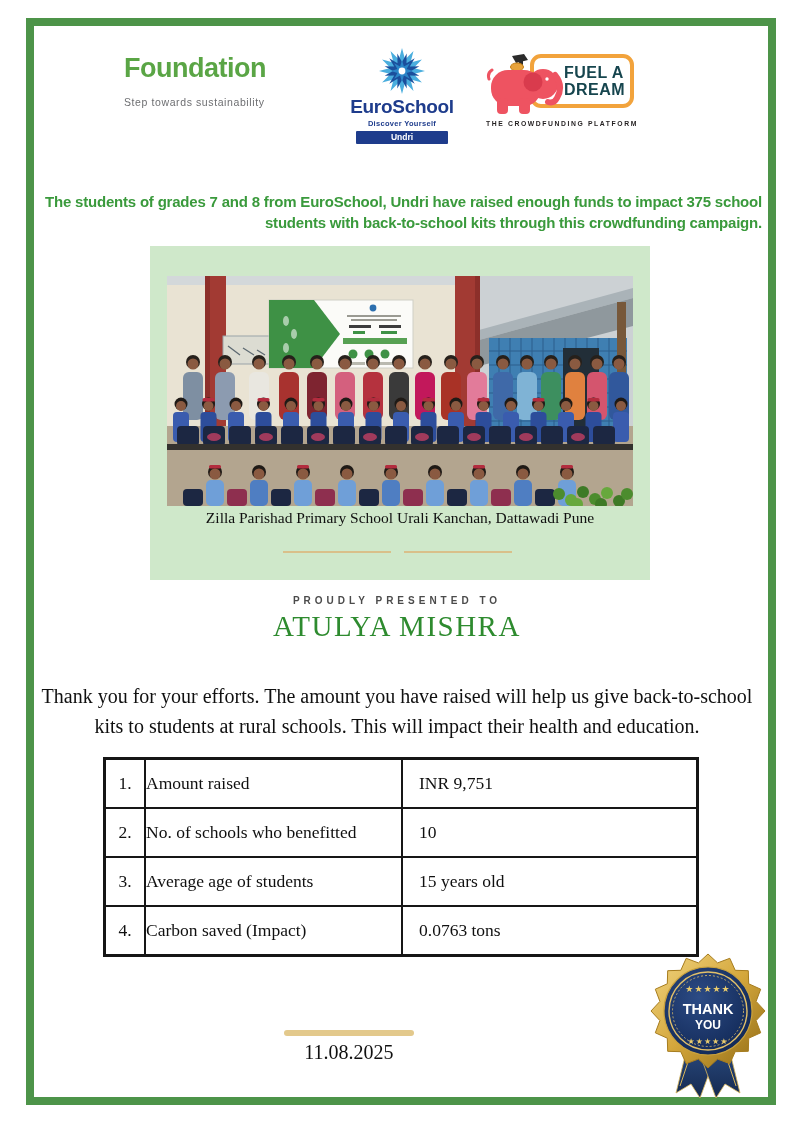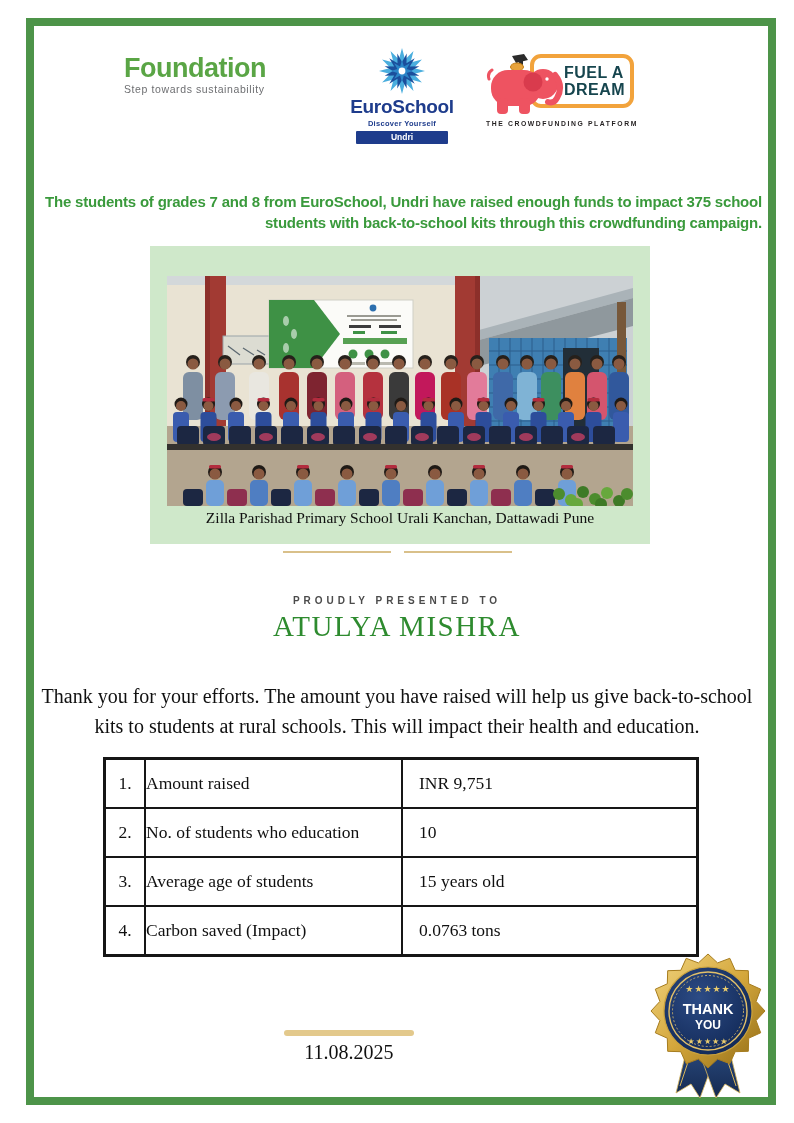--- a/index.html
+++ b/index.html
@@ -8,21 +8,21 @@
     font-family:"Liberation Sans",sans-serif;overflow:hidden;
   }
   .frame{
     position:absolute;left:26px;top:18px;right:18px;bottom:18px;
     border:8px solid var(--page_border,#4d9449);pointer-events:none;
   }
   
   .gs-logo{position:absolute;left:124px;top:56px;}
   .gs-line{font-size:27px;font-weight:700;letter-spacing:-0.5px;line-height:25px;color:var(--greensole_green,#5aa545);}
   .gs-tm{font-size:9px;vertical-align:8px;font-weight:700;}
-  .gs-tagline{font-size:10.5px;color:#6d6e71;letter-spacing:0.6px;margin-top:2px;}
+  .gs-tagline{font-size:10.5px;color:#6d6e71;letter-spacing:0.6px;margin-top:15px;}
 
   .es-logo{position:absolute;left:347px;top:47px;width:110px;text-align:center;}
   .es-star{height:48px;}
   .es-name{font-size:19px;font-weight:700;color:var(--euroschool_navy,#1e3c8c);margin-top:1px;letter-spacing:-0.3px;}
   .es-tagline{font-size:7.5px;font-weight:700;color:var(--euroschool_navy,#1e3c8c);margin-top:1px;letter-spacing:0.3px;}
   .es-bar{margin:3px auto 0;width:92px;height:13px;background:var(--euroschool_navy,#1e3c8c);color:#fff;font-size:8.5px;font-weight:700;line-height:13px;border-radius:1px;}
 
   .fd-logo{position:absolute;left:486px;top:52px;width:152px;}
   .fd-art{position:relative;height:64px;}
   .fd-box{
@@ -35,21 +35,21 @@
   .fd-tagline{margin-top:4px;font-size:6.8px;letter-spacing:1.6px;color:#231f20;font-weight:700;text-align:center;}
 
   
   .headline{
     position:absolute;top:176px;left:32px;width:730px;text-align:right;
     font-size:15px;font-weight:700;line-height:21px;letter-spacing:-0.2px;
     color:var(--headline_green,#3a9a3c);
   }
 
   
-  .photo-frame{position:absolute;left:150px;top:246px;width:500px;height:298px;background:var(--photo_frame,#cfe8ca);}
+  .photo-frame{position:absolute;left:150px;top:246px;width:500px;height:334px;background:var(--photo_frame,#cfe8ca);}
   .photo-canvas{position:absolute;left:17px;top:30px;width:466px;height:230px;overflow:hidden;}
   .photo-caption{
     position:absolute;left:0;right:0;top:263px;text-align:center;
     font-family:"Liberation Serif",serif;font-size:15.5px;color:#101010;
   }
 
   
   .cert-row{position:absolute;top:551px;left:0;width:794px;display:flex;align-items:center;justify-content:center;gap:13px;}
   .cert-rule{width:108px;height:2px;background:var(--gold_rule,#d9c08a);}
   .cert-title{font-family:"Liberation Serif",serif;font-weight:400;font-size:21px;letter-spacing:0.8px;color:#3e3e3e;}
@@ -378,21 +378,21 @@
 
 <table class="stats">
   <tbody>
       <tr>
     <td class="c-num">1.</td>
     <td class="c-label">Amount raised</td>
     <td class="c-value">INR 9,751</td>
   </tr>
   <tr>
     <td class="c-num">2.</td>
-    <td class="c-label">No. of students who education</td>
+    <td class="c-label">No. of schools who benefitted</td>
     <td class="c-value">10</td>
   </tr>
   <tr>
     <td class="c-num">3.</td>
     <td class="c-label">Average age of students</td>
     <td class="c-value">15 years old</td>
   </tr>
   <tr>
     <td class="c-num">4.</td>
     <td class="c-label">Carbon saved (Impact)</td>

